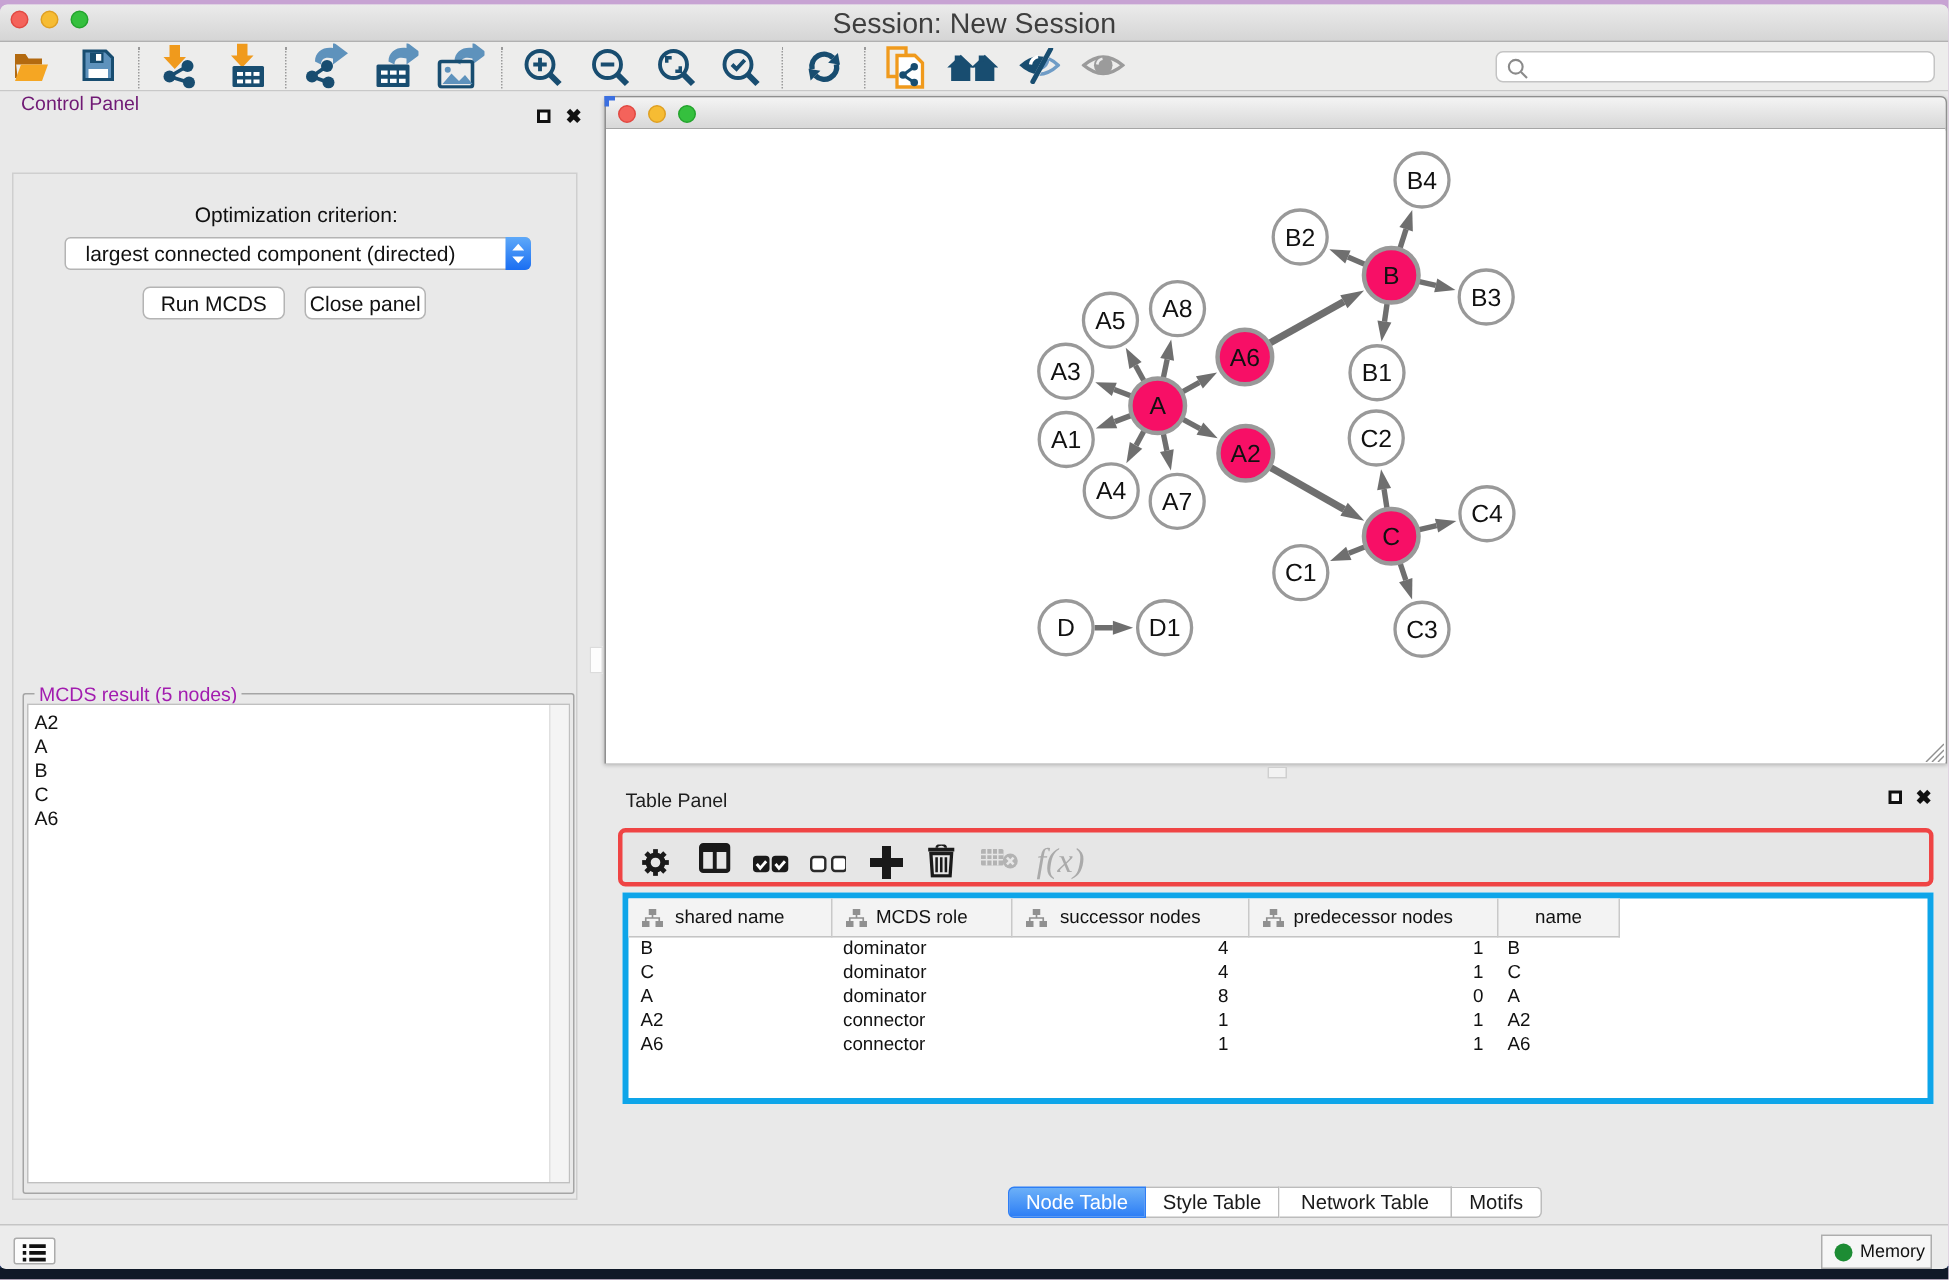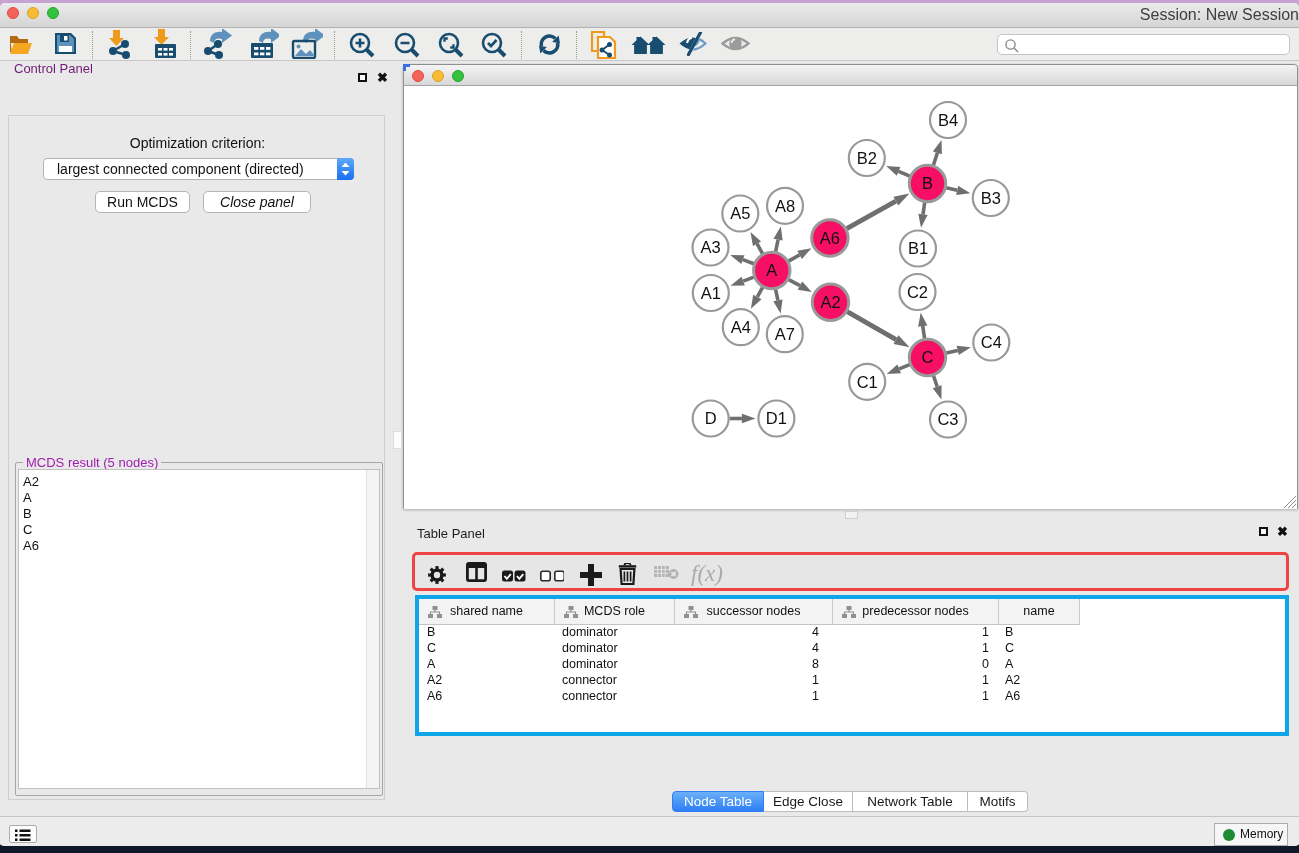--- a/index.html
+++ b/index.html
@@ -9,21 +9,21 @@
   background:#0f1828; border-top:1px solid #33507a; }
 #appwin { left:0; top:3px; width:1299px; height:843px; background:#ededec;
   border-radius:5px 5px 4px 4px; overflow:hidden; }
 
 #titlebar { left:0; top:0; width:1299px; height:25px;
   background:linear-gradient(#ebebeb,#d5d5d5); border-bottom:1px solid #b1b1b1; }
 .tl { position:absolute; width:12px; height:12px; border-radius:50%; top:4px; }
 #titlebar .t1 { left:7px;  background:#f4635b; border:1px solid #e14942; }
 #titlebar .t2 { left:27px; background:#f6bc33; border:1px solid #dfa023; }
 #titlebar .t3 { left:47px; background:#35c03e; border:1px solid #24a42e; }
-#apptitle { width:100%; text-align:right; top:3px; font-size:16px; color:#3e3e3e; }
+#apptitle { width:100%; text-align:center; top:3px; font-size:19px; color:#3e3e3e; }
 
 #toolbar { left:0; top:25px; width:1299px; height:33px; background:#ededec;
   border-bottom:1px solid #c8c8c8; }
 .tbsep { position:absolute; top:3px; height:28px; width:0;
   border-left:1px dotted #9a9a9a; }
 .ticon { position:absolute; top:4px; }
 #searchbox { left:997px; top:6px; width:293px; height:21px; background:#fff;
   border:1px solid #c4c4c4; border-radius:5px; }
 
 #mainarea { left:0; top:58px; width:1299px; height:755px; background:#e9e9e9; }
@@ -243,21 +243,21 @@
     <div class="floatsq" style="left:358px;top:12px;"></div>
     <div class="closex" style="left:377px;top:9px;">✖</div>
     <div class="abs" id="cp-body">
       <div class="abs" id="dropdown">largest connected component (directed)
         <div class="abs" id="dd-btn"><svg width="17" height="22" viewBox="0 0 17 22">
               <path d="M4.5 9 l4 -4.5 l4 4.5 z M4.5 13 l4 4.5 l4 -4.5 z" fill="#fff"></path>
             </svg></div>
       </div>
       <div class="abs" id="optlabel">Optimization criterion:</div>
       <div class="btn" style="left:86px;top:75px;width:95px;">Run MCDS</div>
-      <div class="btn" style="left:194px;top:75px;width:108px;font-style:italic;">Close panel</div>
+      <div class="btn" style="left:194px;top:75px;width:81px;">Close panel</div>
       <div class="abs" id="groupbox">
         <div class="abs" id="grouptitle">MCDS result (5 nodes)</div>
         <div class="abs" id="listbox">
           <div class="li">A2</div>
             <div class="li">A</div>
             <div class="li">B</div>
             <div class="li">C</div>
             <div class="li">A6</div>
           <div class="abs" id="listscroll"></div>
         </div>
@@ -480,21 +480,21 @@
 <div class="cell" style="left:500px;top:73px;width:70px;text-align:right;">1</div>
 <div class="cell" style="left:586px;top:73px;">A2</div>
 <div class="cell" style="left:8px;top:89px;">A6</div>
 <div class="cell" style="left:143px;top:89px;">connector</div>
 <div class="cell" style="left:330px;top:89px;width:70px;text-align:right;">1</div>
 <div class="cell" style="left:500px;top:89px;width:70px;text-align:right;">1</div>
 <div class="cell" style="left:586px;top:89px;">A6</div>
     </div>
     <div class="tabs" id="bottabs">
       <div class="tab first sel" style="width:92px;">Node Table</div>
-      <div class="tab" style="width:89px;">Edge Close</div>
+      <div class="tab" style="width:89px;">Style Table</div>
       <div class="tab" style="width:115px;">Network Table</div>
       <div class="tab last" style="width:60px;">Motifs</div>
     </div>
   </div>
   <div class="abs" id="statusbar">
     <div class="abs" id="listbtn">
         <svg width="16" height="13" viewBox="0 0 16 13" style="position:absolute;left:5px;top:3px;">
           <g fill="#111">
             <rect x="0" y="0.5" width="2.5" height="2.5"></rect>
             <rect x="0" y="5" width="2.5" height="2.5"></rect>

